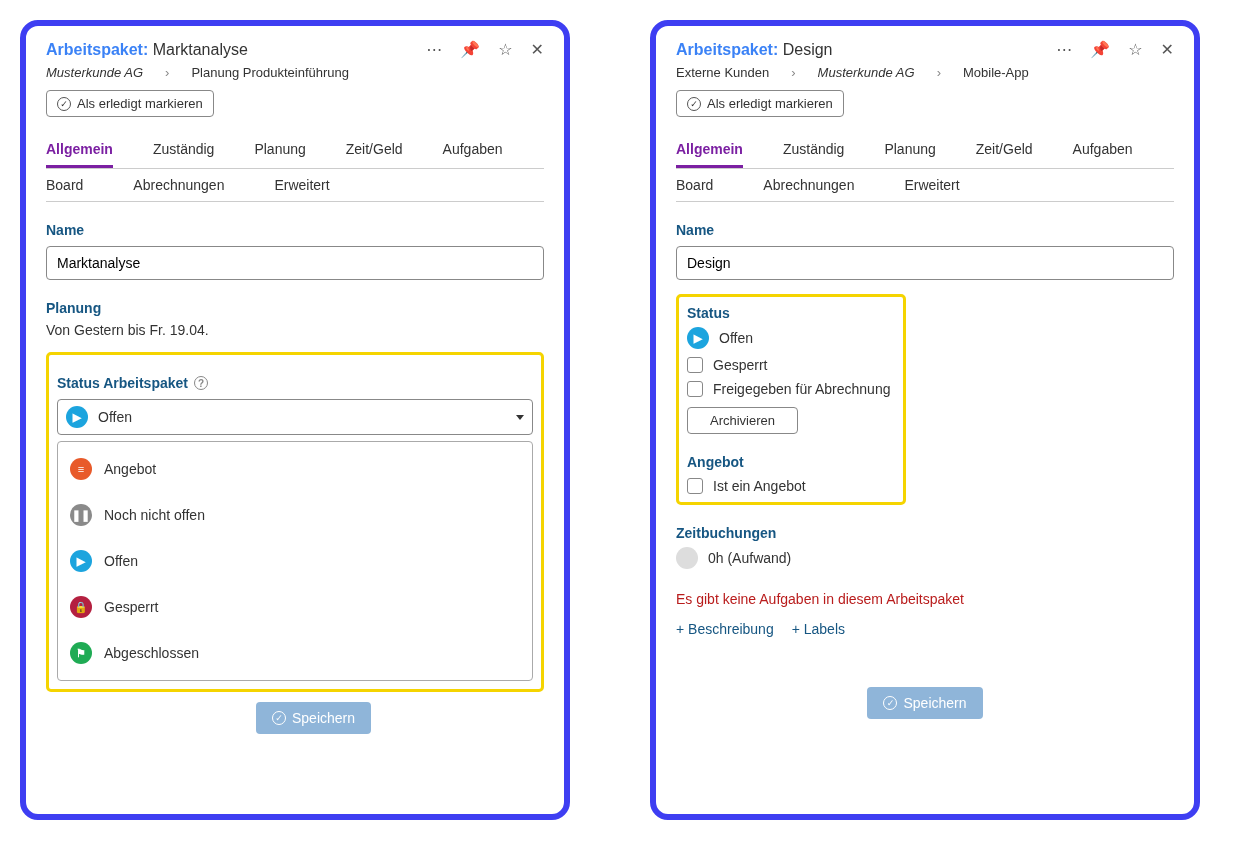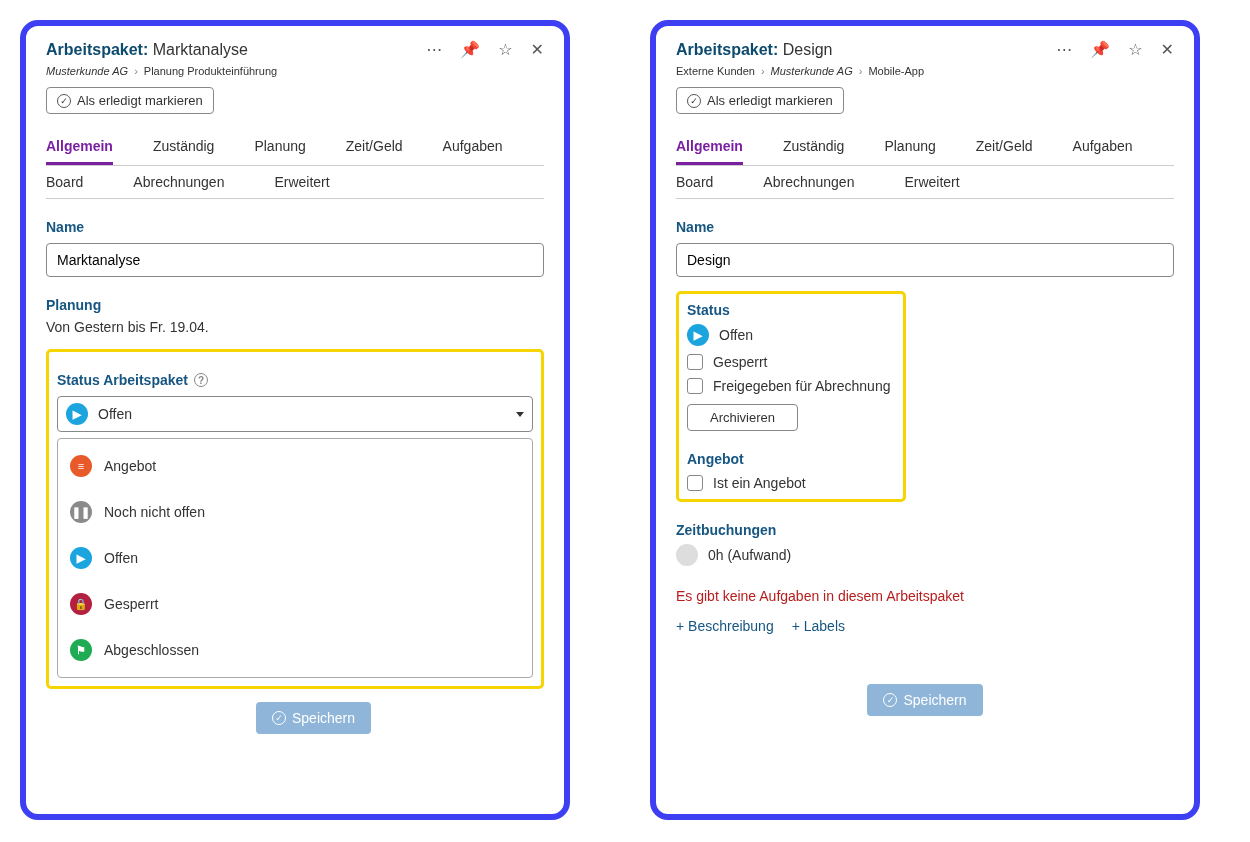--- a/index.html
+++ b/index.html
@@ -22,24 +22,24 @@
   position: relative;
   padding: 14px 20px;
   overflow: hidden;
 }
 .header-row {
   display: flex;
   align-items: center;
   justify-content: space-between;
 }
 .title-line { font-size: 16px; }
-.title-prefix { color: #0c4a6e; font-weight: 600; }
+.title-prefix { color: #3b82f6; font-weight: 600; }
 .breadcrumb {
-  font-size: 11px; color: #444; margin-top: 6px;
-  display:flex; align-items:center; gap:6px; flex-wrap:wrap;
+  font-size: 13px; color: #444; margin-top: 6px;
+  display:flex; align-items:center; gap:22px; flex-wrap:wrap;
 }
 .breadcrumb .crumb { color:#333; }
 .breadcrumb .crumb.italic { font-style: italic; }
 .breadcrumb .chev { color:#888; }
 .header-icons { display:flex; gap:18px; color:#555; }
 .header-icons span { cursor:pointer; font-size:16px; }
 .btn-outline {
   margin-top:10px;
   display:inline-flex; align-items:center; gap:6px;
   border:1px solid #888; border-radius:4px;

